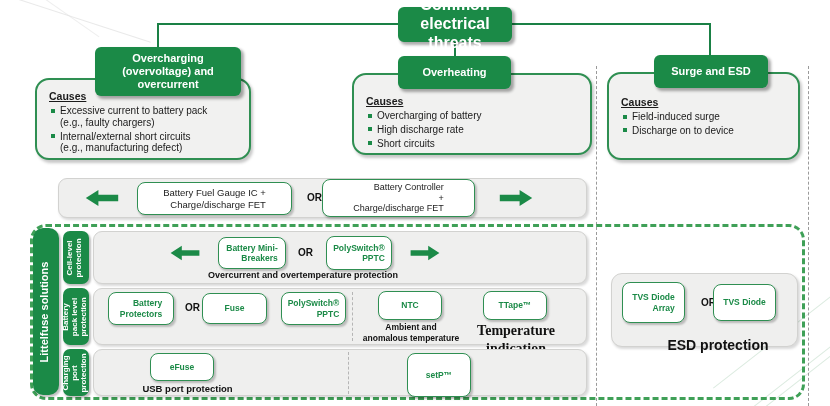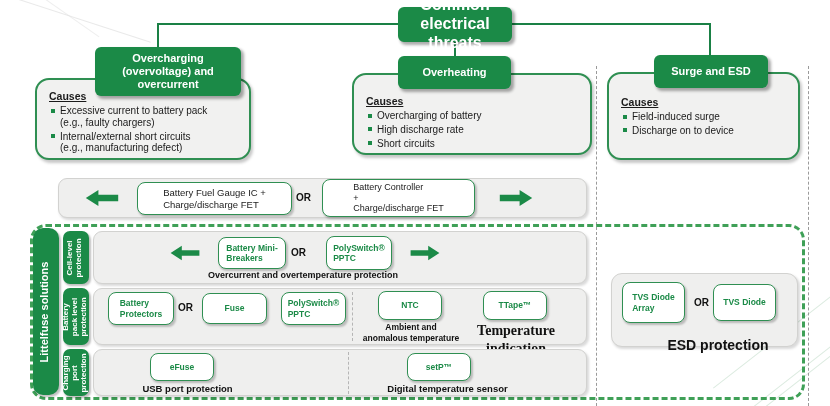--- a/index.html
+++ b/index.html
@@ -39,26 +39,26 @@
   
   .gray {
     position:absolute; background:#efefee; border:1px solid #d2d2d0;
     border-radius:9px; box-shadow:1.5px 2px 2.5px rgba(0,0,0,.15); box-sizing:border-box;
   }
 
   
   .comp {
     position:absolute; background:#fff; border:1.5px solid #2f8f52; border-radius:8px;
     color:#1b8a47; font-weight:bold; font-size:8.5px; line-height:1.2;
-    display:flex; align-items:center; justify-content:center; text-align:left;
+    display:flex; align-items:center; justify-content:center; text-align:right;
     white-space:pre-line; box-shadow:1.5px 2px 2px rgba(0,0,0,.22); box-sizing:border-box;
   }
   .comp.dark { color:#222; font-weight:normal; font-size:9.5px; }
 
-  .or { position:absolute; font-weight:bold; font-size:10px; color:#111; text-align:left; }
+  .or { position:absolute; font-weight:bold; font-size:10px; color:#111; text-align:right; }
   .caption { position:absolute; font-weight:bold; font-size:9px; color:#111;
              text-align:center; white-space:pre-line; line-height:1.25; }
 
   
   .vtab { position:absolute; background:#1b8a47; border-radius:7px;
           box-shadow:1.5px 2px 2px rgba(0,0,0,.25); }
   .vtab .rot {
     position:absolute; left:50%; top:50%;
     transform:translate(-50%,-50%) rotate(-90deg);
     color:#fff; font-weight:bold; text-align:center; white-space:pre-line; line-height:1.15;
@@ -183,22 +183,21 @@
   <div class="caption" style="left:352px; top:322px; width:118px; font-size:8.5px;">Ambient and
 anomalous temperature</div>
   <div class="comp" style="left:483px; top:291px; width:64px; height:29px;">TTape™</div>
   <div class="caption" style="left:472px; top:322px; width:88px; font-size:14px;font-family:Liberation Serif, serif;">Temperature
 indication</div>
 
   <div class="gray" style="left:93px; top:349px; width:494px; height:47px;"></div>
   <div class="gdash" style="left:348px; top:352px; height:42px; border-left-color:#b5b5b5;"></div>
   <div class="comp" style="left:150px; top:353px; width:64px; height:28px;">eFuse</div>
   <div class="caption" style="left:110px; top:383px; width:155px; font-size:9.5px;">USB port protection</div>
-  <div class="comp" style="left:407px; top:353px; width:64px; height:28px;">setP™</div>
-  <div class="caption" style="left:380px; top:383px; width:135px; font-size:9.5px;">Digital temperature sensor</div>
+  <div class="comp" style="left:407px; top:353px; width:64px; height:44px;">setP™</div>
 
   <div class="gray" style="left:611px; top:273px; width:187px; height:74px; border-radius:11px;"></div>
   <div class="comp" style="left:622px; top:282px; width:63px; height:41px;">TVS Diode
 Array</div>
   <div class="or" style="left:694px; top:297px; width:22px;">OR</div>
   <div class="comp" style="left:713px; top:284px; width:63px; height:37px;">TVS Diode</div>
   <div class="caption" style="left:611px; top:329px; width:214px; font-size:14px;margin-top:8px;">ESD protection</div>
 
 </div>
 

